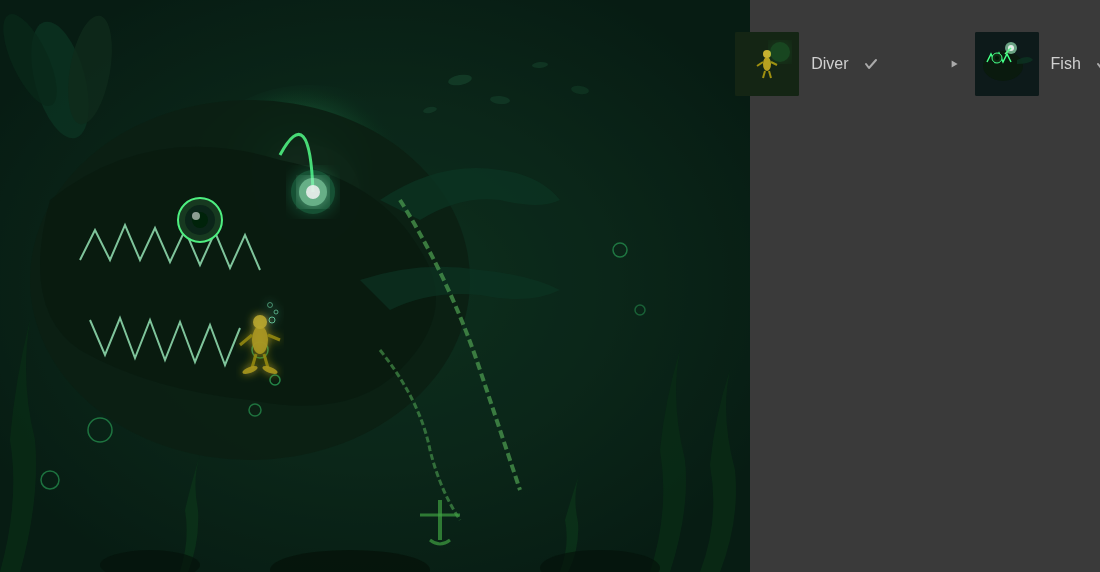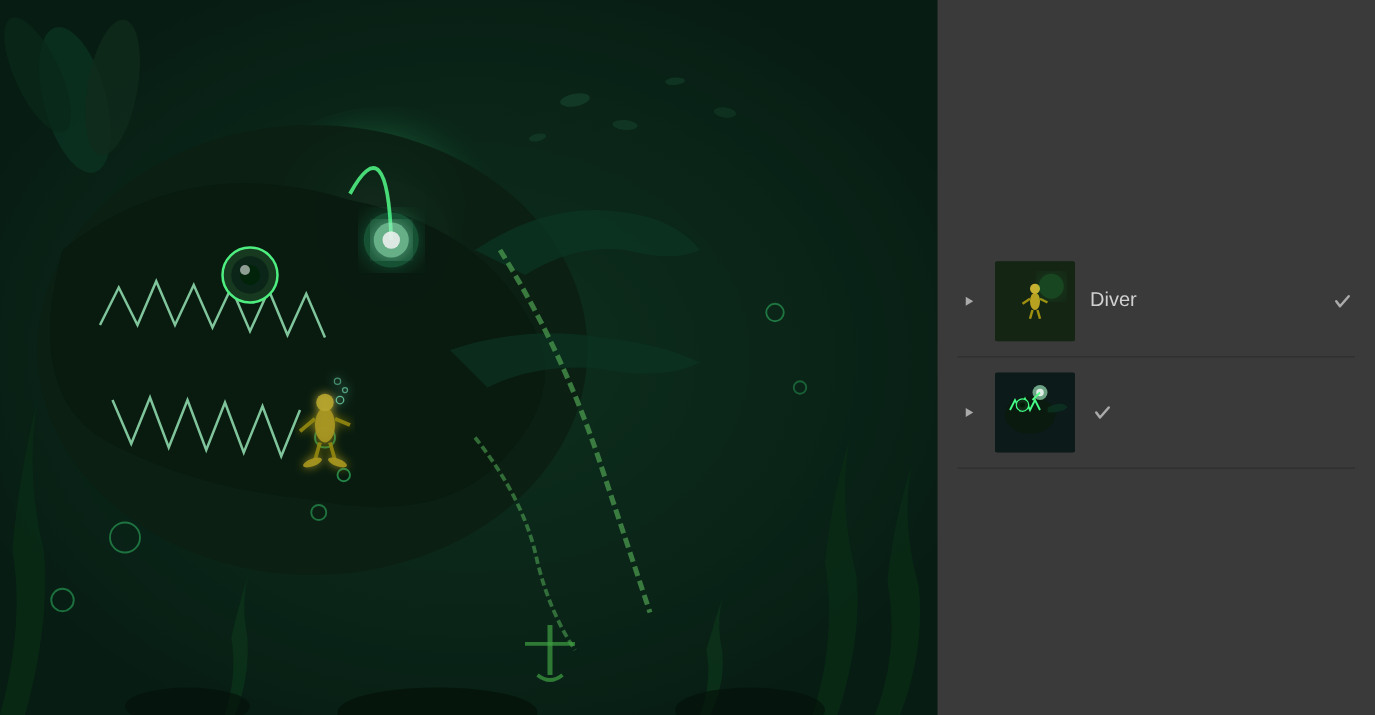--- a/index.html
+++ b/index.html
@@ -33,21 +33,21 @@
     #canvas-image svg {
       width: 100%;
       height: 100%;
     }
 
     #right-panel {
       width: 350px;
       height: 572px;
       background: #3a3a3a;
       display: flex;
-      flex-direction: column;
+      flex-direction: row;
       justify-content: center;
       gap: 0;
       padding: 20px 0;
     }
 
     .layer-row {
       display: flex;
       align-items: center;
       padding: 10px 16px;
       height: 88px;
@@ -305,20 +305,21 @@
         <circle cx="22" cy="26" r="2" fill="#001a08"></circle>
 
         <circle cx="36" cy="16" r="6" fill="#aaffcc" opacity="0.6"></circle>
         <circle cx="36" cy="16" r="3" fill="#ffffff" opacity="0.8"></circle>
         <line x1="30" y1="22" x2="36" y2="16" stroke="#55ff88" stroke-width="1.5"></line>
 
         <path d="M 42 28 Q 54 22 58 28 Q 54 32 42 32 Z" fill="#0d3322" opacity="0.8"></path>
       </svg>
     </div>
 
+    <span class="layer-name">Fish</span>
 
     <div class="layer-visible-check">
       <svg viewBox="0 0 14 14" xmlns="http://www.w3.org/2000/svg">
         <polyline points="2,7 5,11 12,3" stroke="#aaaaaa" stroke-width="2" fill="none" stroke-linecap="round" stroke-linejoin="round"></polyline>
       </svg>
     </div>
   </div>
 
   <div class="layer-divider"></div>
 

